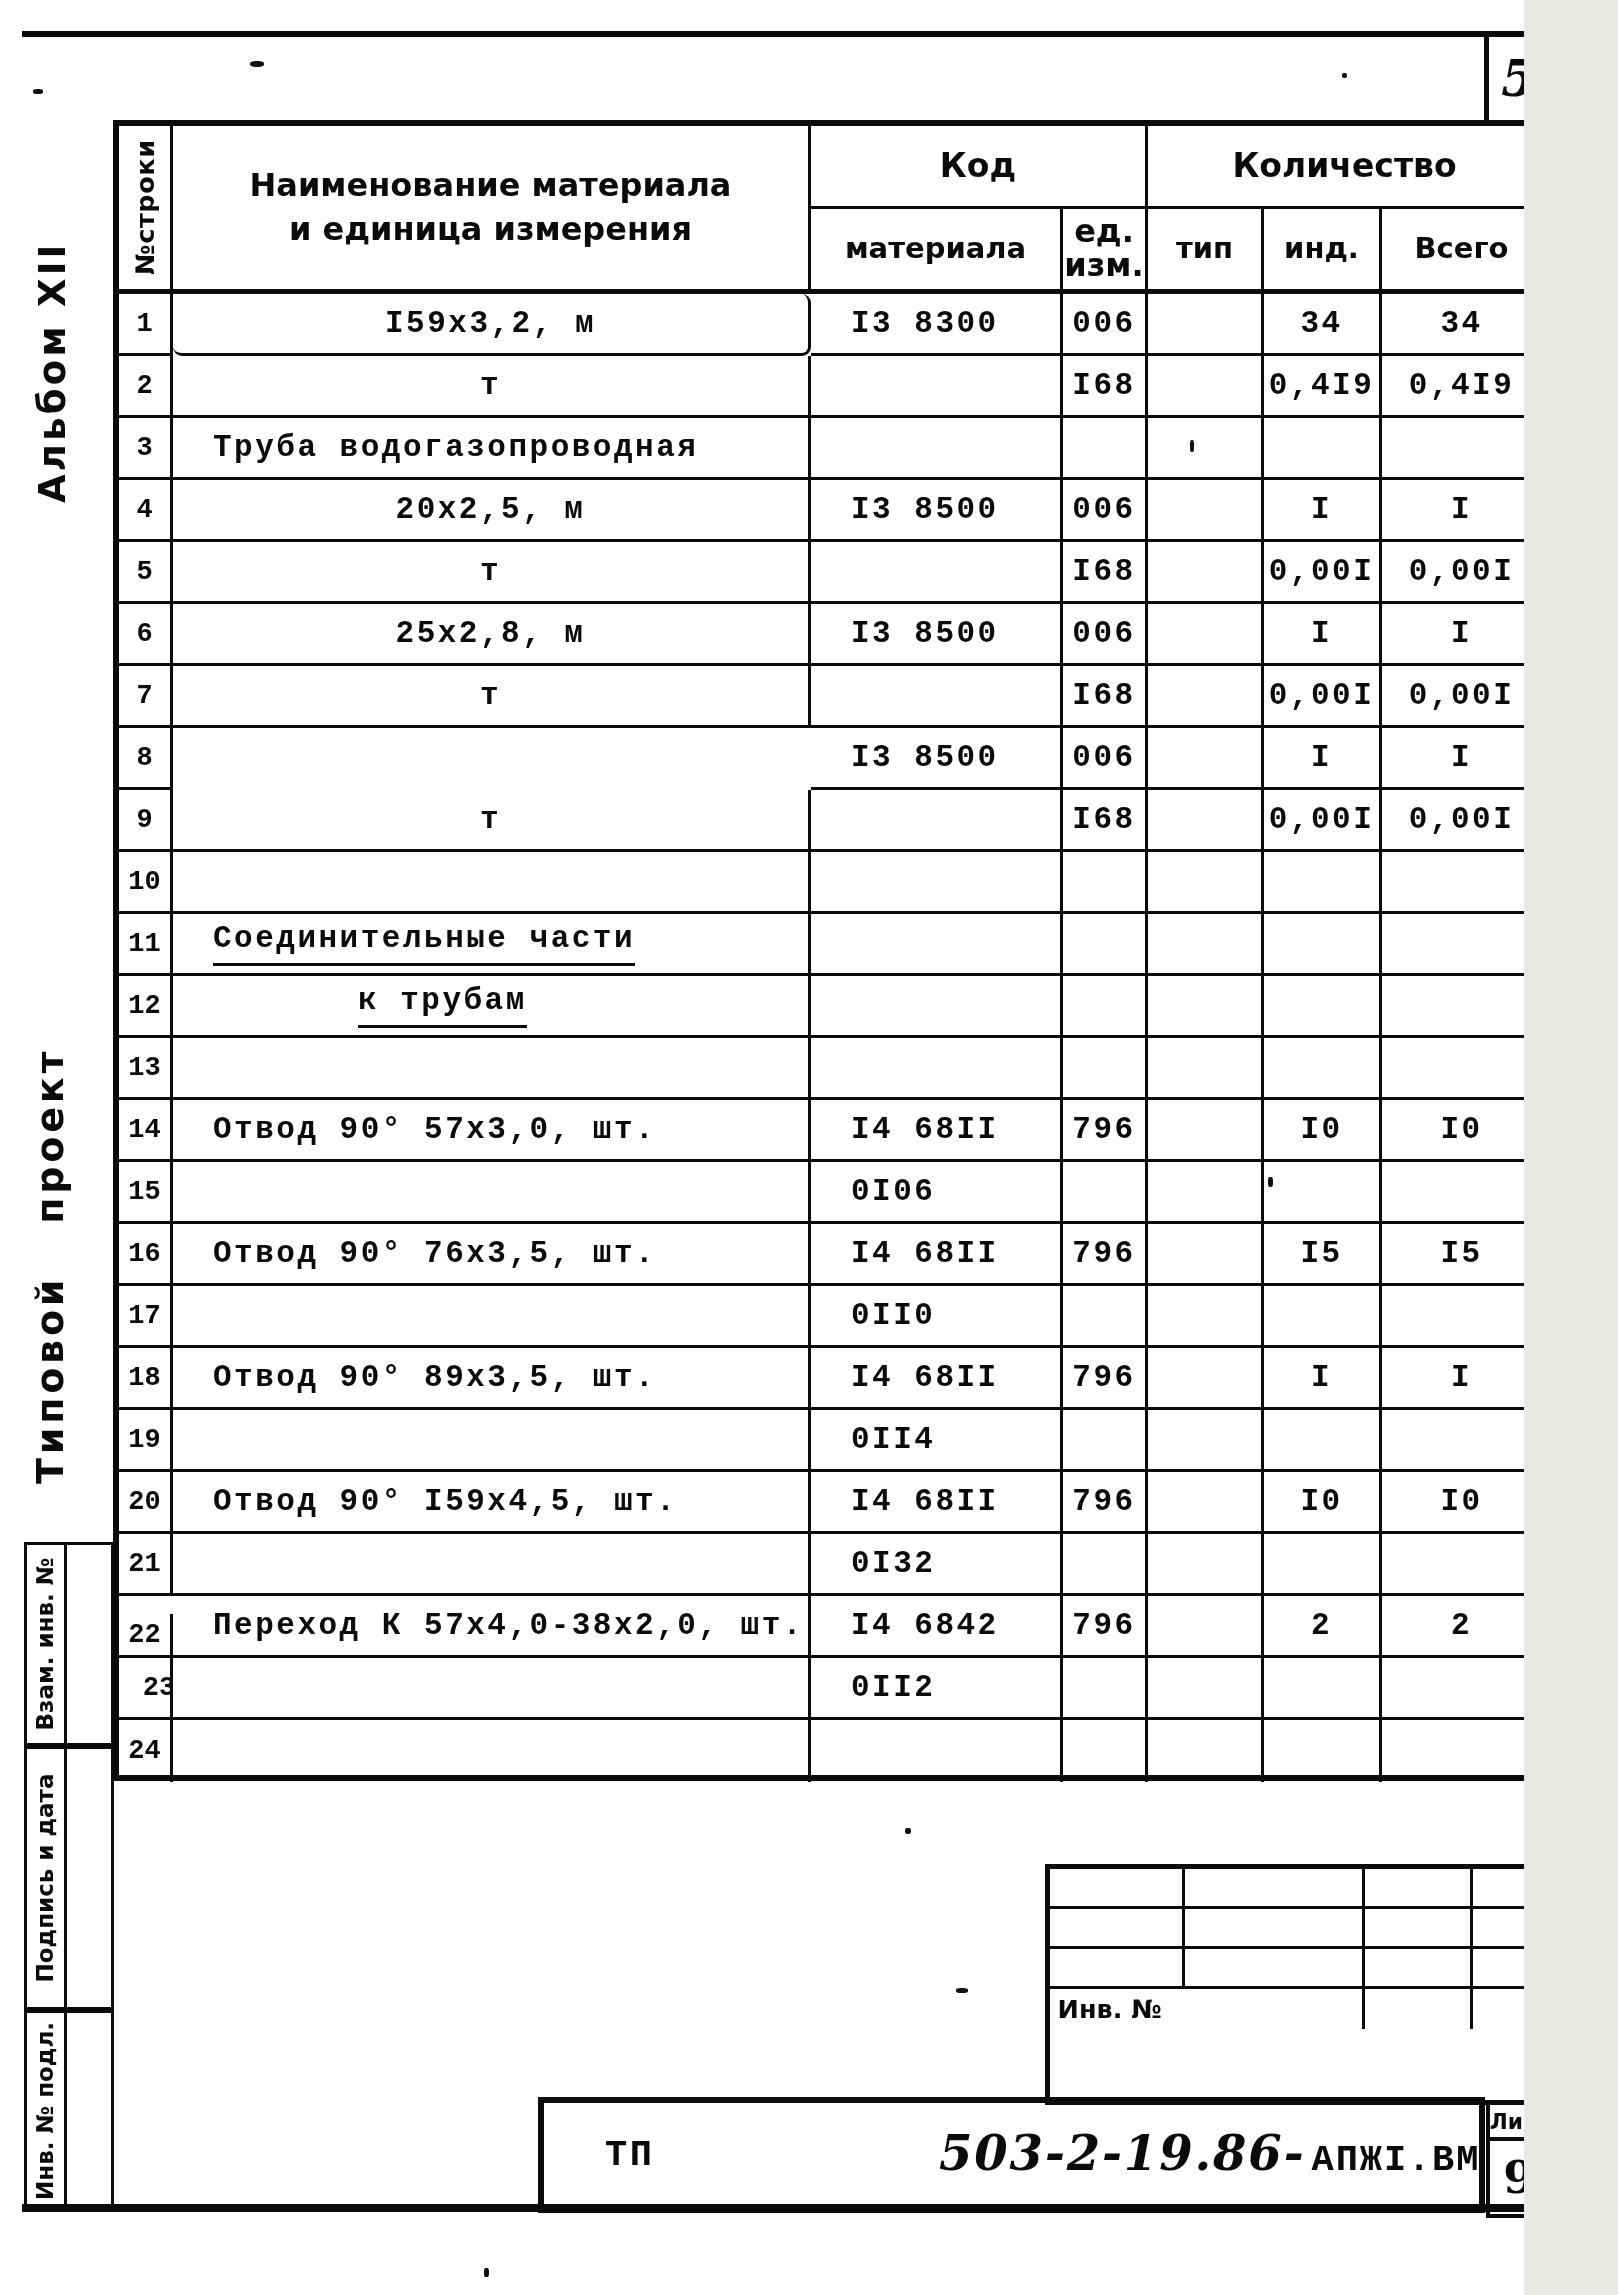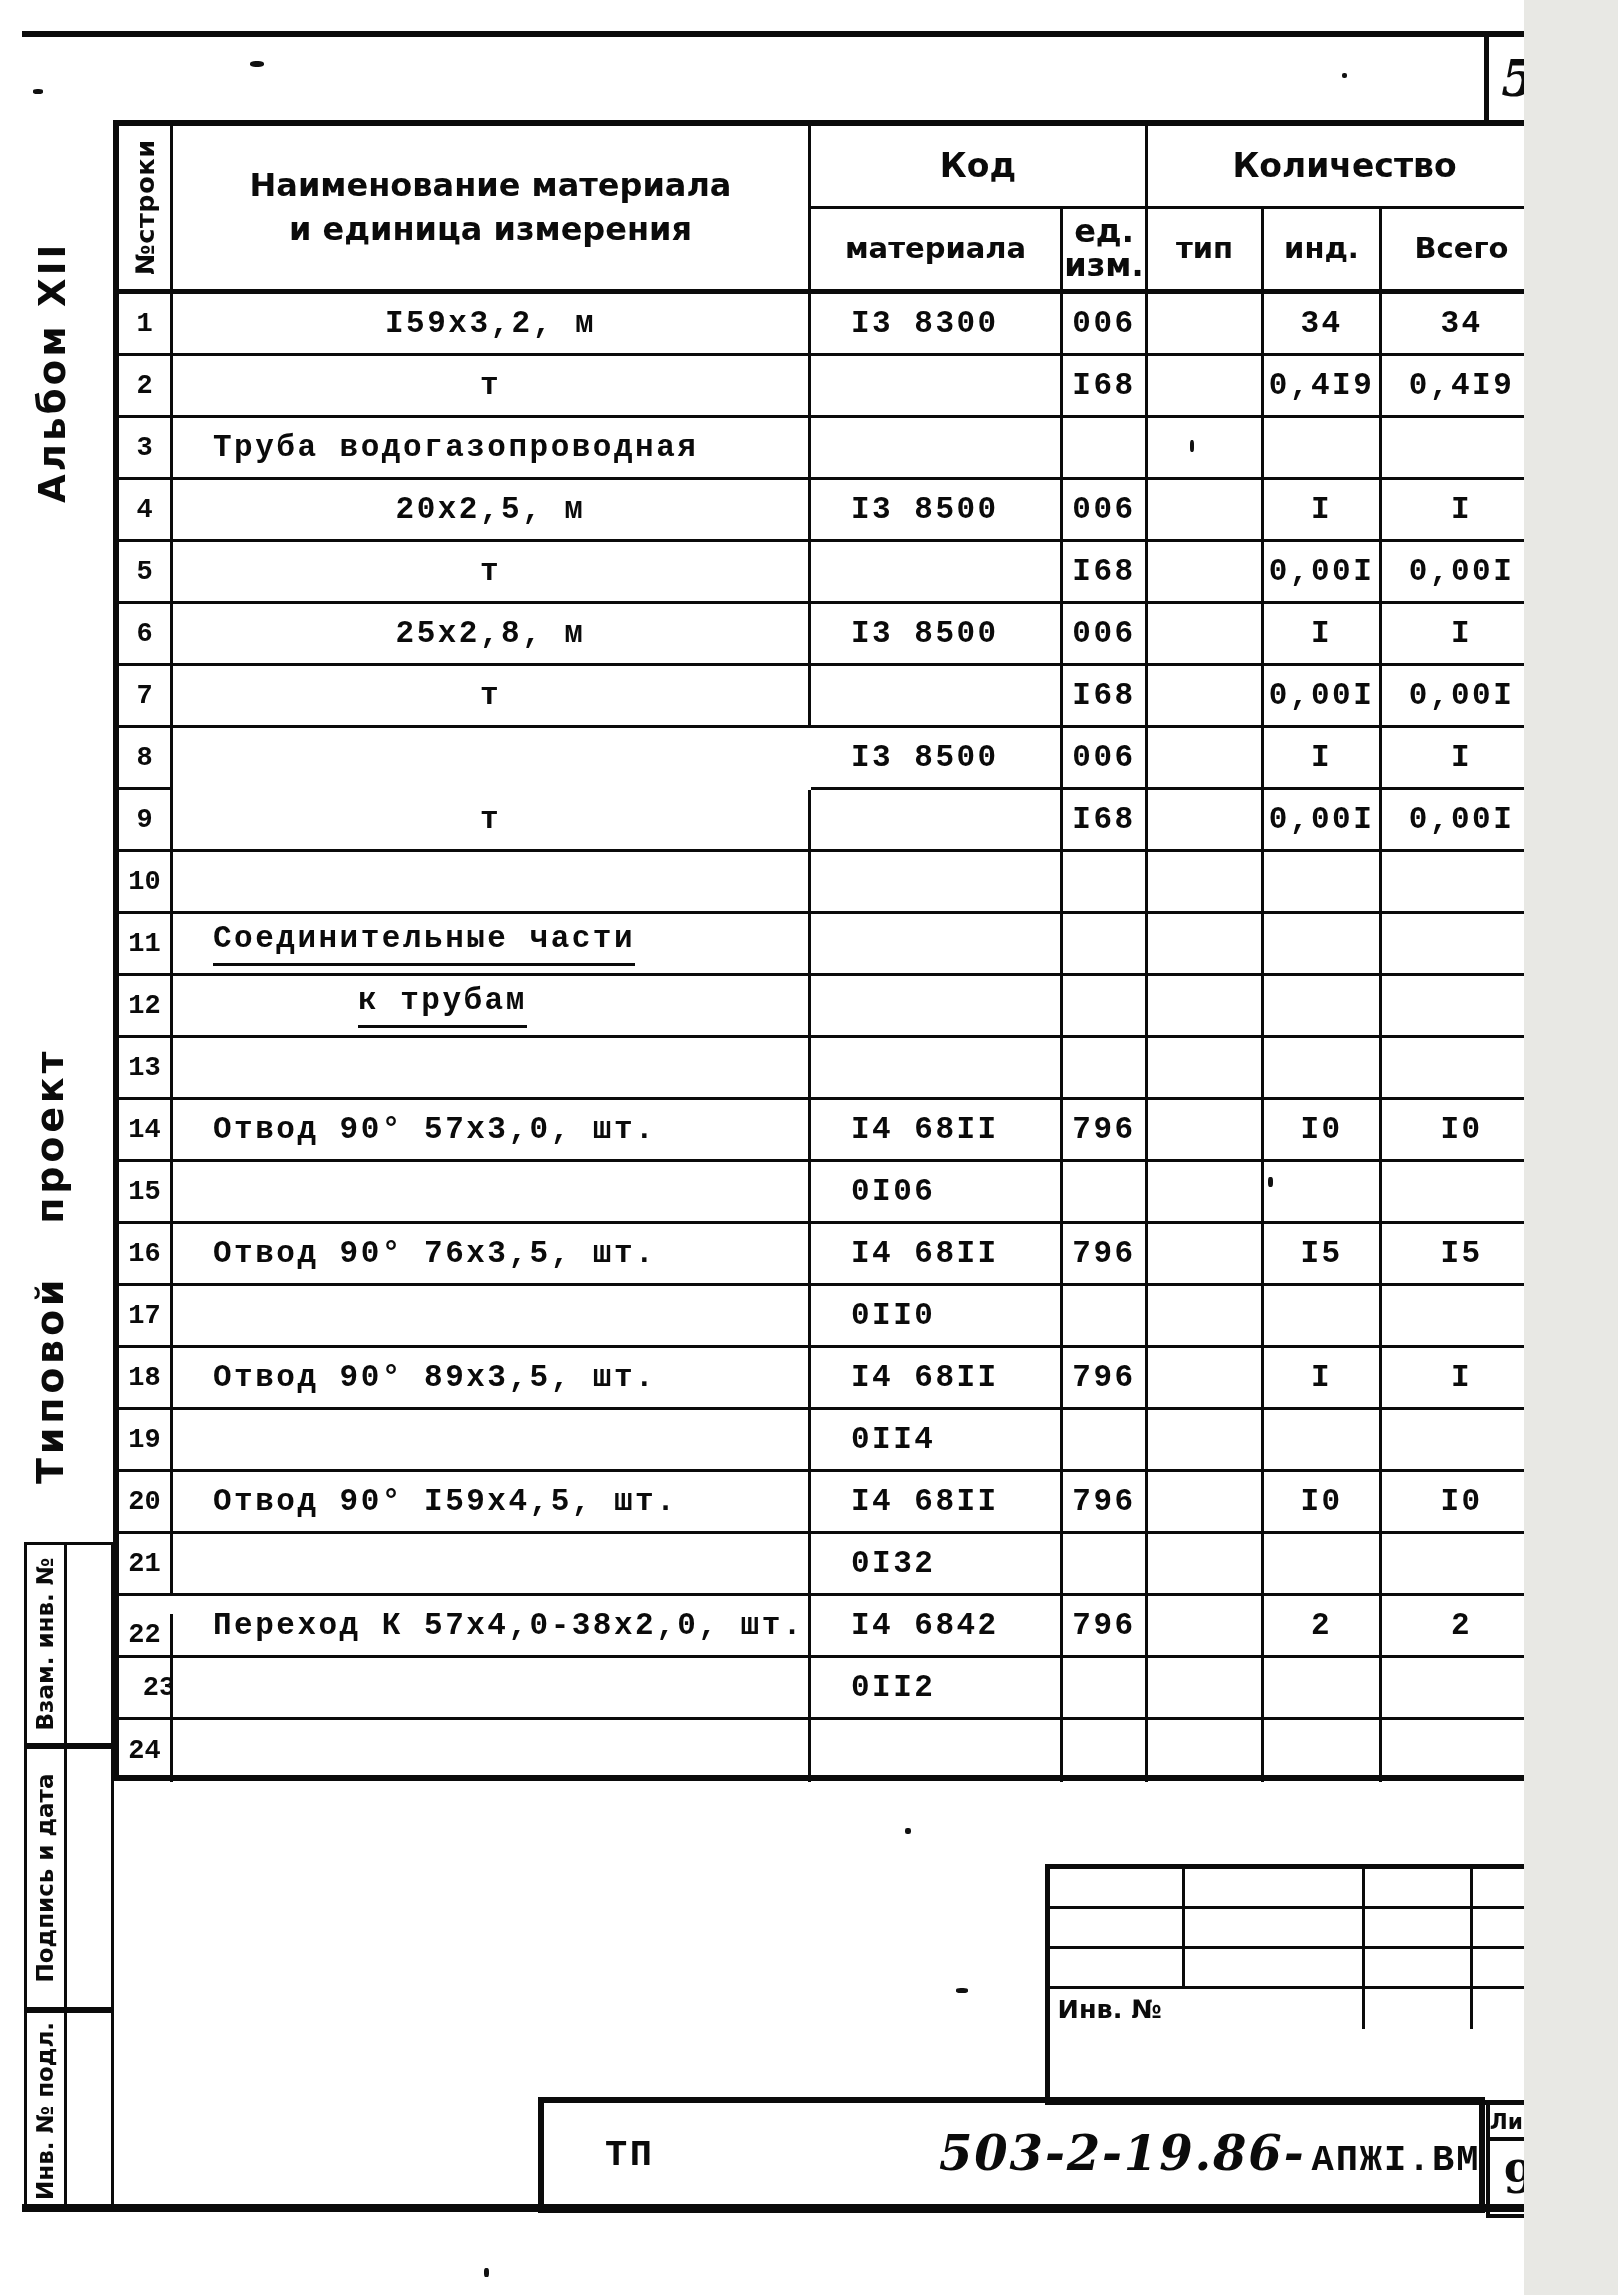--- a/index.html
+++ b/index.html
@@ -129,21 +129,21 @@
     <div class="cell hcell h-sub" style="grid-column:3;">материала</div>
     <div class="cell hcell h-sub h-unit" style="grid-column:4;">
       <span>ед.</span>
       <span>изм.</span>
     </div>
     <div class="cell hcell h-sub" style="grid-column:5;">тип</div>
     <div class="cell hcell h-sub" style="grid-column:6;">инд.</div>
     <div class="cell hcell h-sub no-r" style="grid-column:7;">Всего</div>
 
   <div class="cell c-rownum" style="grid-area: 3 / 1;">1</div>
-      <div class="cell dcell" style="grid-area: 3 / 2;">I59х3,2, м</div>
+      <div class="cell dcell" style="grid-area: 3 / 2; border-radius: 9px;">I59х3,2, м</div>
       <div class="cell dcell left" style="grid-area: 3 / 3;">I3 8300</div>
       <div class="cell dcell" style="grid-area: 3 / 4;">006</div>
       <div class="cell dcell" style="grid-area: 3 / 5;"></div>
       <div class="cell dcell" style="grid-area: 3 / 6;">34</div>
       <div class="cell dcell no-r" style="grid-area: 3 / 7;">34</div>
       <div class="cell c-rownum" style="grid-area: 4 / 1;">2</div>
       <div class="cell dcell" style="grid-area: 4 / 2;">т</div>
       <div class="cell dcell left" style="grid-area: 4 / 3;"></div>
       <div class="cell dcell" style="grid-area: 4 / 4;">I68</div>
       <div class="cell dcell" style="grid-area: 4 / 5;"></div>

